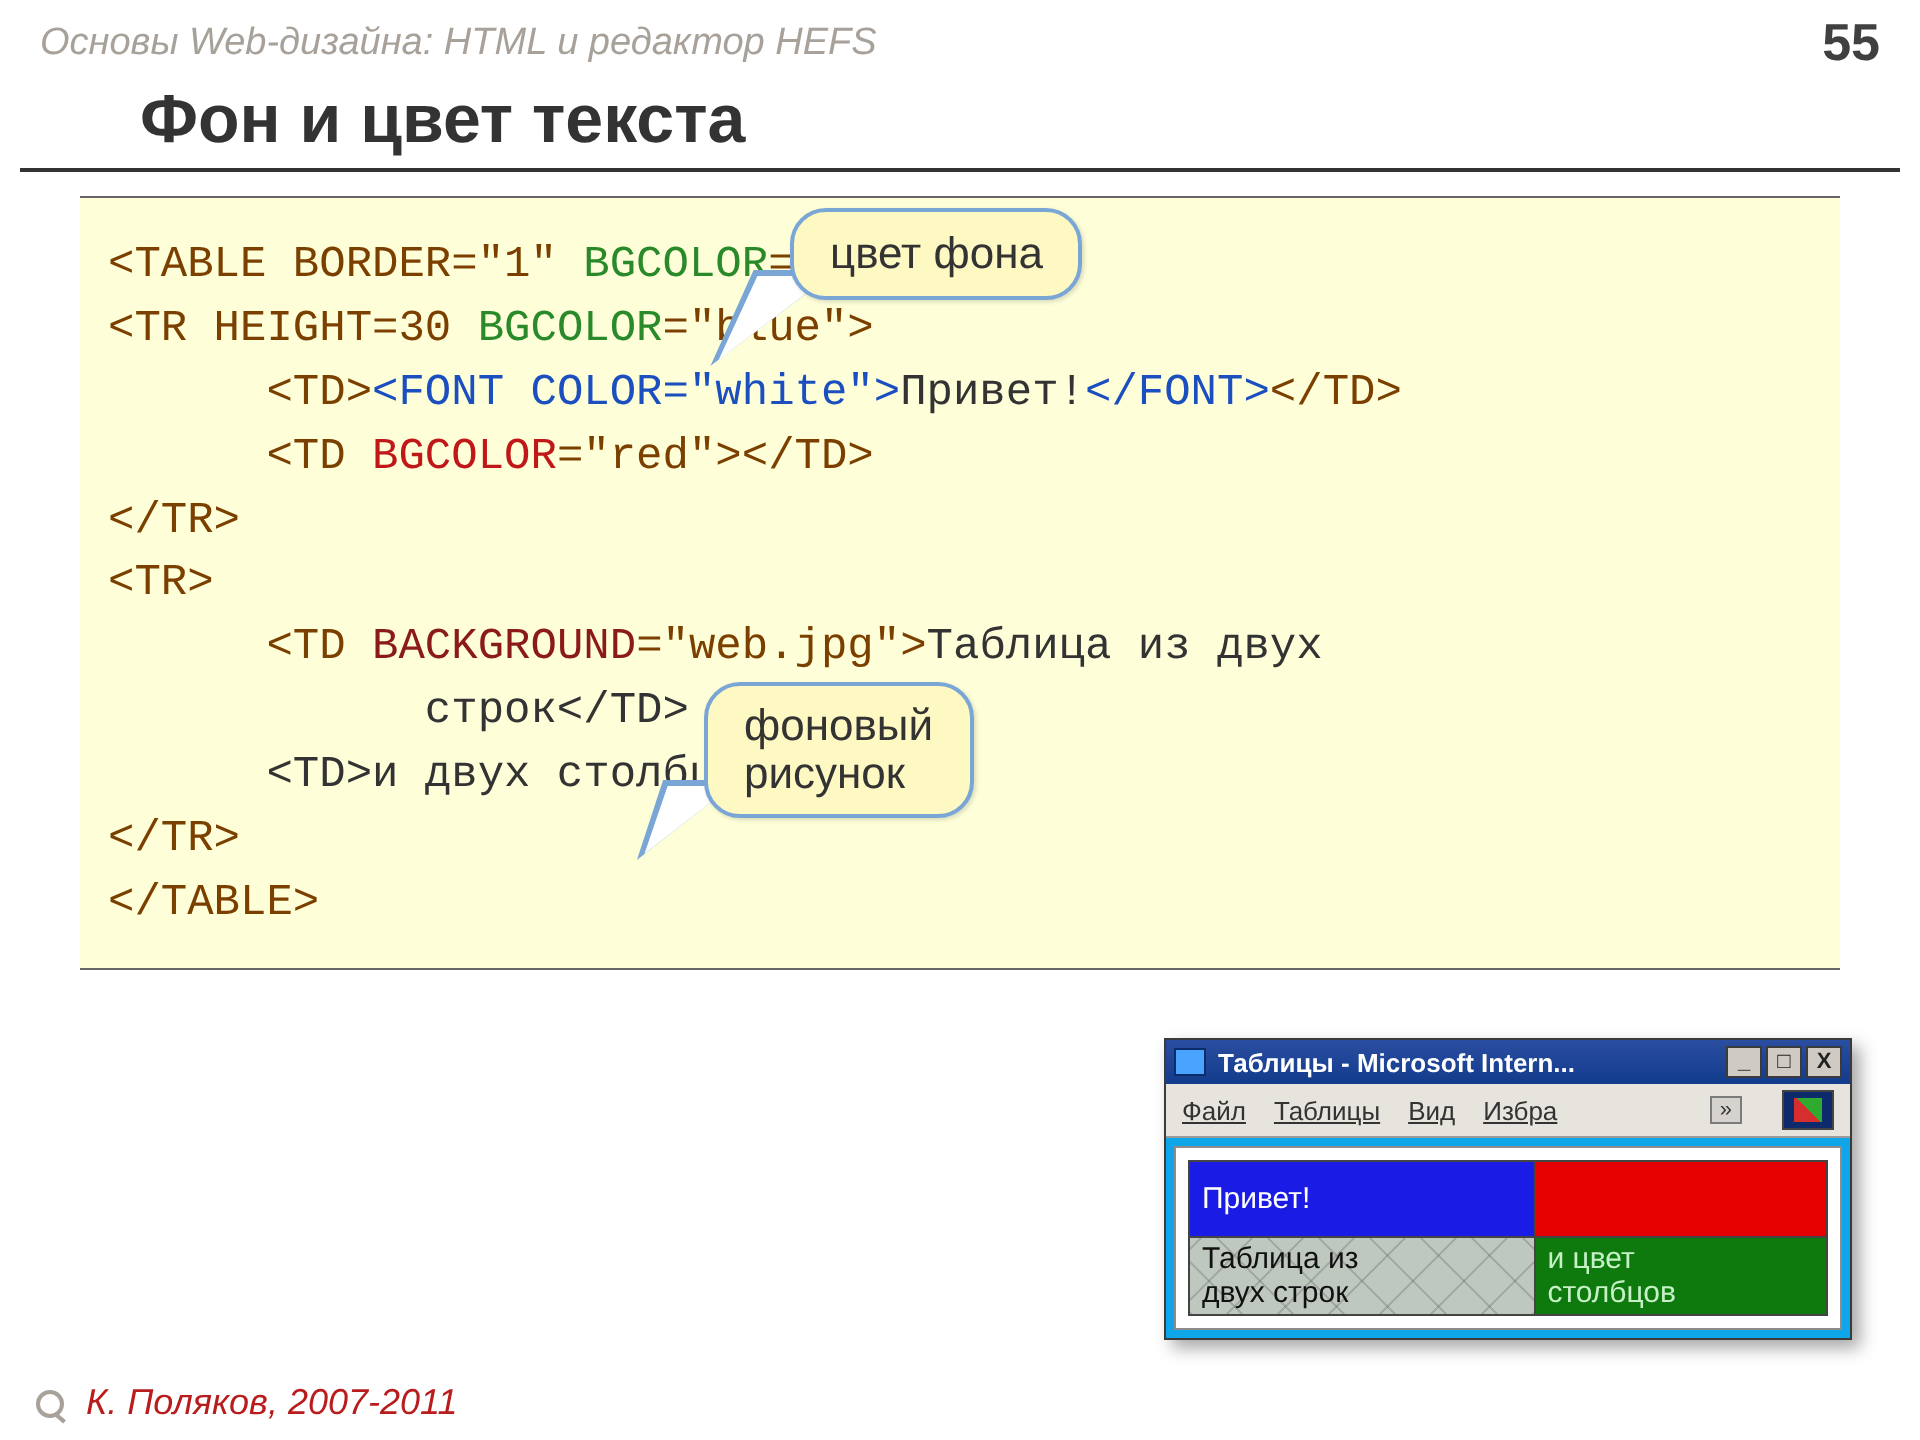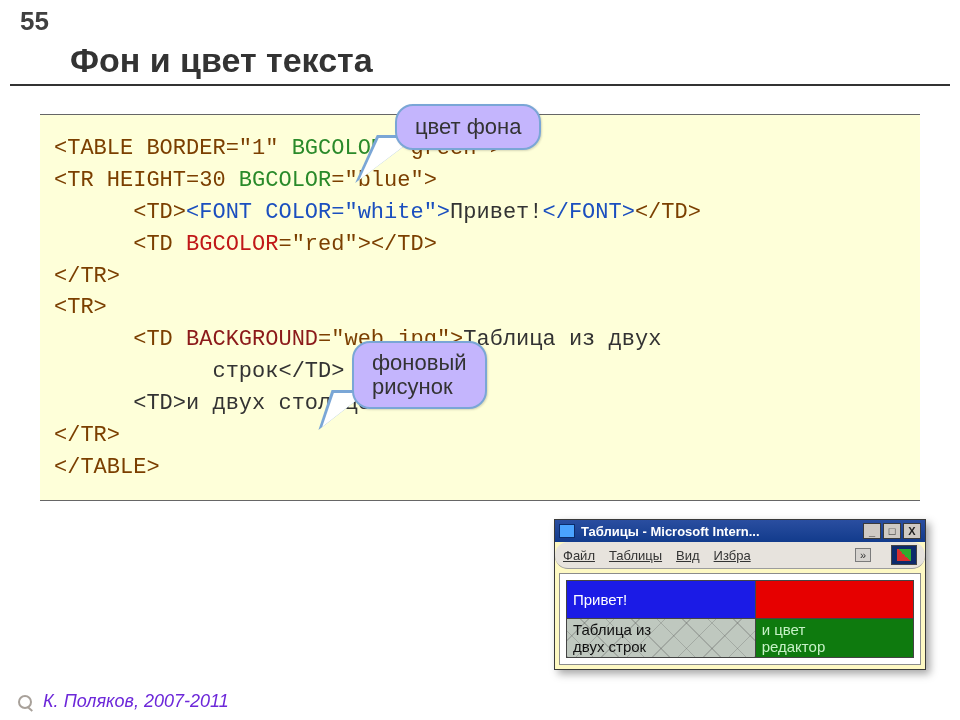--- a/index.html
+++ b/index.html
@@ -27,25 +27,25 @@
     font-weight: bold;
     color: #404040;
     font-size: 26px;
   }
   .title {
     padding: 0 20px 4px 60px;
     font-size: 34px;
     font-weight: bold;
     color: #333;
     border-bottom: 2px solid #333;
-    margin: 0 10px 28px 10px;
+    margin: 0 10px 12px 10px;
   }
   .callout {
     position: absolute;
-    background: #c4b5fd;
+    background: #fef9c3;
     border: 2px solid #7aa6d6;
     border-radius: 18px;
     padding: 8px 18px;
     font-size: 22px;
     color: #333;
     box-shadow: 1px 1px 2px rgba(0,0,0,.15);
     z-index: 5;
   }
   .callout.c1 { left: 395px; top: 104px; }
   .callout.c2 { left: 352px; top: 341px; line-height: 1.1; }
@@ -95,49 +95,49 @@
     position: relative;
   }
   .kw-brown   { color: #7b3f00; }
   .kw-green   { color: #2a8a2a; }
   .kw-blue    { color: #1b4fbf; }
   .kw-red     { color: #c01818; }
   .kw-dred    { color: #8b1a1a; }
   .footer {
     position: absolute;
     left: 18px; bottom: 8px;
-    color: #6d28d9;
+    color: #b91c1c;
     font-style: italic;
     font-size: 18px;
   }
   .footer .ring{
     display:inline-block; width:14px; height:14px; border:2px solid #a8a19a; border-radius:50%;
     vertical-align:middle; margin-right:6px; position:relative;
   }
   .footer .ring::after{content:""; position:absolute; right:-3px; bottom:-3px; width:6px; height:2px; background:#a8a19a; transform:rotate(40deg);}
   
   .win {
     position: absolute;
     right: 34px; bottom: 50px;
-    width: 372px;
-    background: #fef9c3;
+    width: 344px;
+    background: #0ea5e9;
     border: 1px solid #3b3b3b;
     box-shadow: 4px 4px 8px rgba(0,0,0,.35);
     font-size: 14px;
   }
   .win .titlebar{
     display:flex; align-items:center; justify-content:space-between;
     background: linear-gradient(#2a4ea0,#123b8c);
     color:#fff; padding:3px 4px; font-weight:bold; font-size:13px;
   }
   .win .titlebar .ticon{width:16px;height:14px;background:#4aa3ff;border:1px solid #0b2c6b;margin-right:6px;display:inline-block;}
   .win .titlebar .ttext{flex:1; white-space:nowrap; overflow:hidden;}
   .win .tbuttons{display:flex;gap:2px;}
   .win .tbuttons span{width:18px;height:16px;background:#cfcac4;border:1px solid #3b3b3b;display:flex;align-items:center;justify-content:center;font-size:11px;font-weight:bold;color:#222;}
-  .win .menubar{display:flex;align-items:center;gap:14px;background:#e7e3dd;border-bottom:1px solid #9c9c9c;padding:3px 8px;font-size:13px;border-radius:13px;}
+  .win .menubar{display:flex;align-items:center;gap:14px;background:#e7e3dd;border-bottom:1px solid #9c9c9c;padding:3px 8px;font-size:13px;}
   .win .menubar .u{text-decoration:underline;}
   .win .menubar .chev{margin-left:auto;background:#d6d3cf;border:1px solid #7b7b7b;padding:0 4px;font-size:11px;}
   .win .menubar .logo{width:26px;height:20px;background:#0d2a6b;border:1px solid #444;margin-left:6px;display:flex;align-items:center;justify-content:center;}
   .win .menubar .logo span{width:14px;height:12px;background:linear-gradient(45deg,#d62e2e 0 50%,#2eaa2e 50% 100%);}
   .win .client{background:#fff;margin:4px;border:1px solid #8c8c8c;padding:6px;}
   .win table{border-collapse:collapse;width:100%;background:#0e7a0e;}
   .win td{border:1px solid #444;font-size:15px;vertical-align:middle;height:38px;}
   .td-blue{background:#1b1be6;color:#fff;padding-left:6px;}
   .td-red{background:#e60000;}
   .td-web{background:#bfc8bf;color:#111;padding:2px 6px;position:relative;}
@@ -145,20 +145,21 @@
      repeating-linear-gradient(45deg, rgba(80,80,80,.25) 0 1px, transparent 1px 18px),
      repeating-linear-gradient(-45deg, rgba(80,80,80,.25) 0 1px, transparent 1px 18px);
   }
   .td-web span{position:relative;}
   .td-green{background:#0e7a0e;color:#c6f1c6;padding:2px 6px;}
 </style>
 </head>
 <body>
 
 <div class="header">
+  <span>Основы Web-дизайна: HTML и редактор HEFS</span>
   <span class="pg">55</span>
 </div>
 
 <div class="title">Фон и цвет текста</div>
 
 <div class="tail t1"></div>
 <div class="callout c1">цвет фона</div>
 
 <div class="tail t2"></div>
 <div class="callout c2">
@@ -200,21 +201,21 @@
   </div>
   <div class="client">
     <table>
       <tbody>
           <tr>
         <td class="td-blue">Привет!</td>
         <td class="td-red"></td>
       </tr>
       <tr>
         <td class="td-web"><span><span>Таблица из</span><br><span>двух строк</span></span></td>
-        <td class="td-green"><span>и цвет</span><br><span>редактор</span></td>
+        <td class="td-green"><span>и цвет</span><br><span>столбцов</span></td>
       </tr>
     </tbody>
       </table>
   </div>
 </div>
 
 <div class="footer">
   <span class="ring"></span>
   <span>К. Поляков, 2007-2011</span>
 </div>

